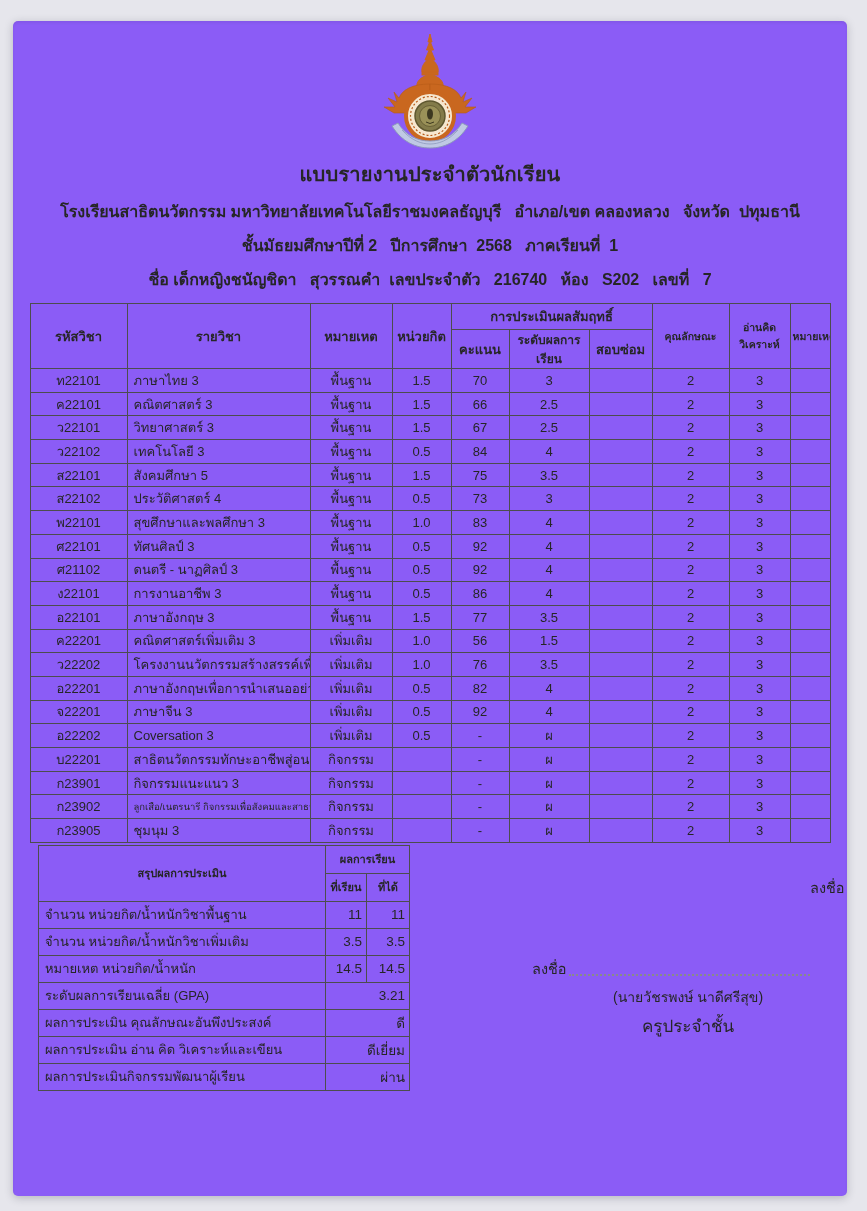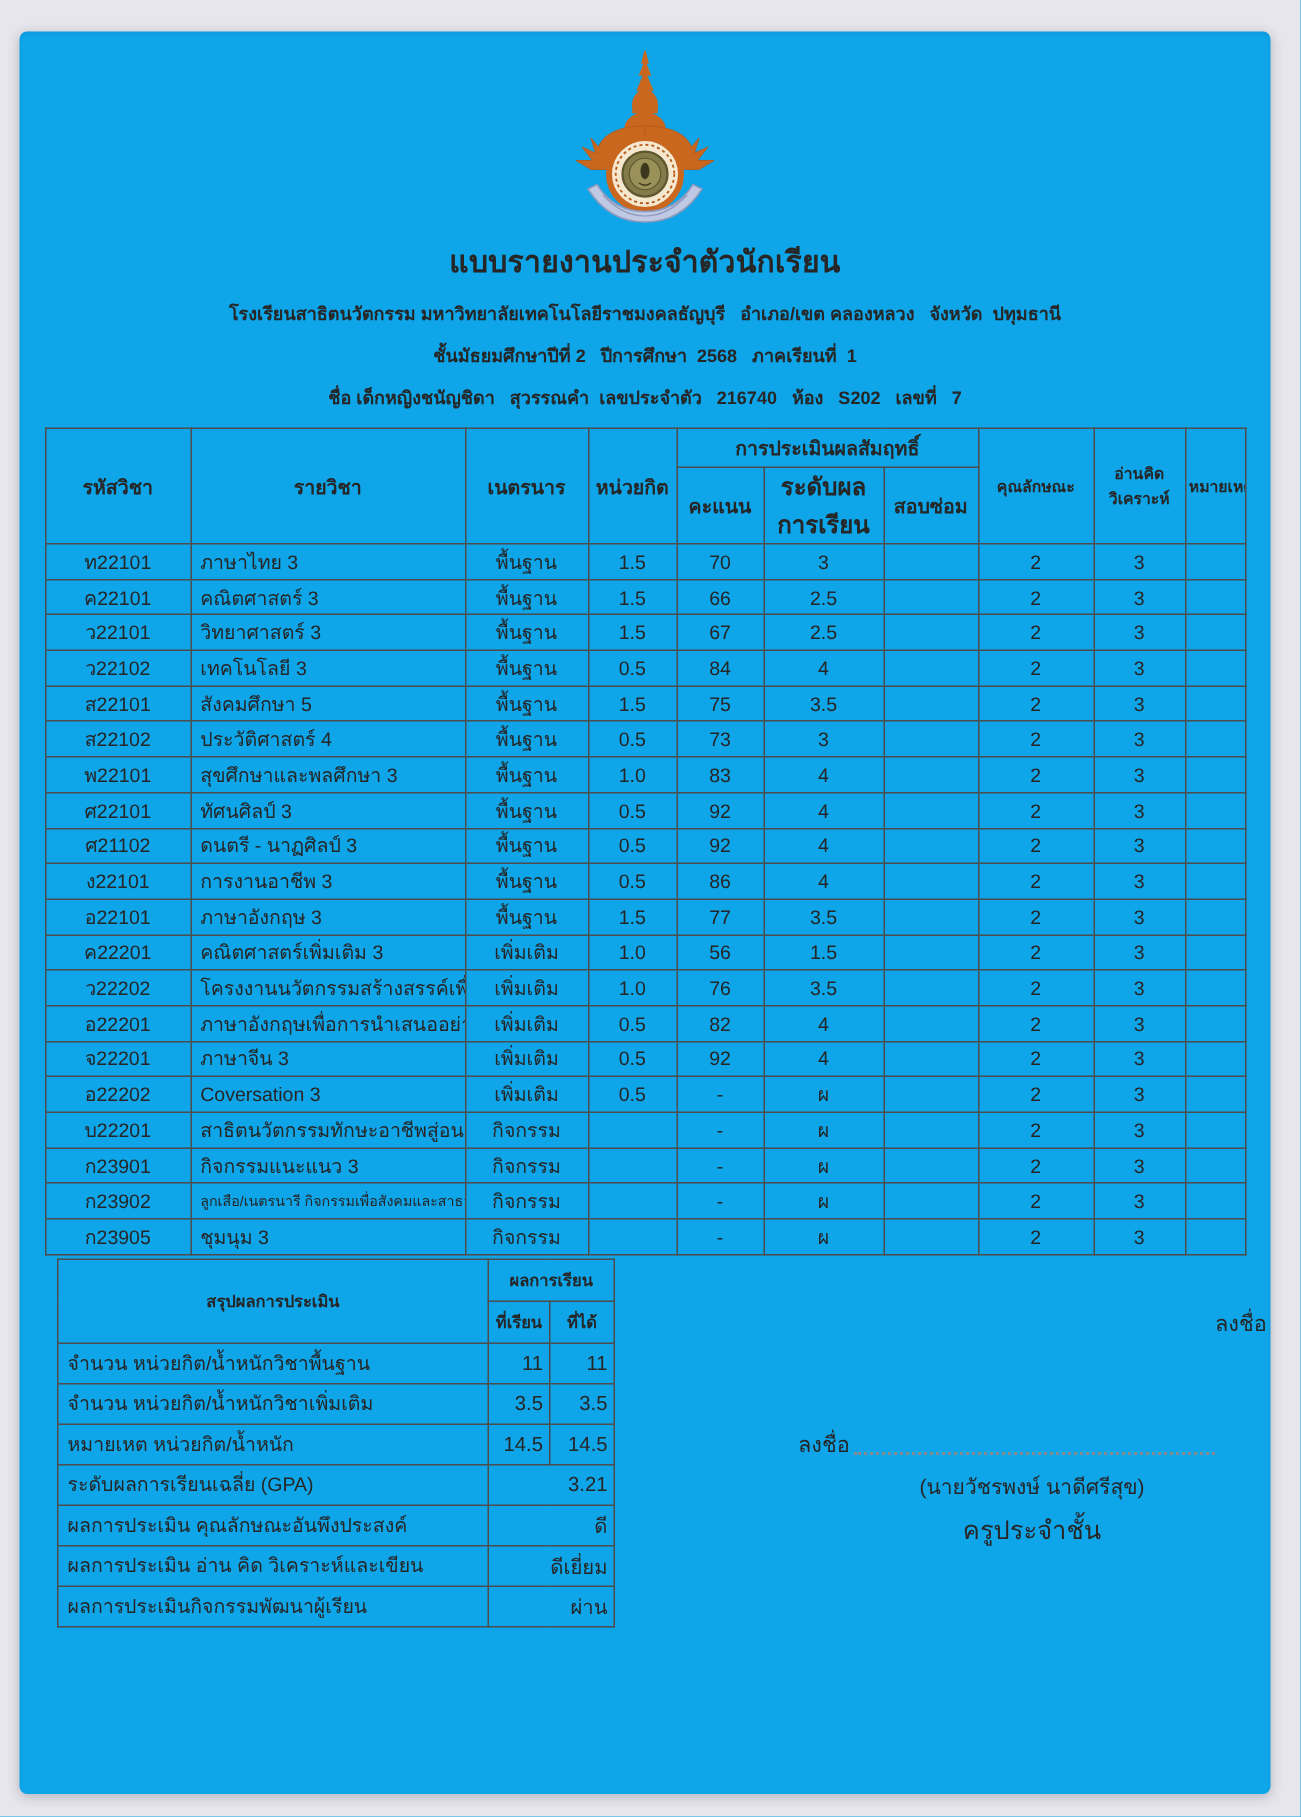--- a/index.html
+++ b/index.html
@@ -14,30 +14,30 @@
   html,body{width:867px;height:1211px;}
   body{
     background:var(--bg);
     font-family:"Liberation Sans","DejaVu Sans",sans-serif;
     color:var(--ink);
     position:relative;
     overflow:hidden;
   }
   .page{
     position:absolute;left:13px;top:21px;width:834px;height:1175px;
-    background:#0ea5e9;border-radius:5px;
+    background:#8b5cf6;border-radius:5px;
     box-shadow:0 2px 8px rgba(40,40,60,.25), inset 0 2px 3px rgba(0,0,0,.06);
     overflow:hidden;
   }
   .crest-wrap{width:100%;display:flex;justify-content:center;margin-top:13px;}
   .doc-title{
     text-align:center;font-size:20px;font-weight:700;margin-top:4px;letter-spacing:.2px;
   }
   .doc-line{
-    text-align:center;font-size:12px;font-weight:600;margin-top:9px;white-space:pre-wrap;
+    text-align:center;font-size:16px;font-weight:600;margin-top:9px;white-space:pre-wrap;
   }
   table{border-collapse:collapse;table-layout:fixed;}
   .grades{
     width:800px;margin:11px auto 0 auto;font-size:13px;font-weight:500;
   }
   .grades th,.grades td{
     border:1px solid var(--line);
     text-align:center;vertical-align:middle;
     padding:0 2px;overflow:hidden;
   }
@@ -129,30 +129,30 @@
         <col style="width:80px">
         <col style="width:63px">
         <col style="width:77px">
       <col style="width:61px">
         <col style="width:40px">
     </colgroup>
     <thead>
       <tr>
         <th rowspan="2">รหัสวิชา</th>
         <th rowspan="2">รายวิชา</th>
-        <th rowspan="2">เนตรนาร</th>
+        <th rowspan="2">หมายเหต</th>
         <th rowspan="2">หน่วยกิต</th>
         <th colspan="3">การประเมินผลสัมฤทธิ์</th>
         <th rowspan="2" class="small-head">คุณลักษณะ</th>
         <th rowspan="2" class="small-head">อ่านคิดวิเคราะห์</th>
         <th rowspan="2" class="small-head">หมายเหตุ</th>
       </tr>
       <tr>
         <th>คะแนน</th>
-        <th style="font-size:16px">ระดับผลการเรียน</th>
+        <th style="font-size:12px">ระดับผลการเรียน</th>
         <th>สอบซ่อม</th>
       </tr>
     </thead>
     <tbody>
         <tr>
           <td>ท22101</td>
           <td class="subj">ภาษาไทย 3</td>
           <td>พื้นฐาน</td>
           <td>1.5</td>
           <td>70</td>

